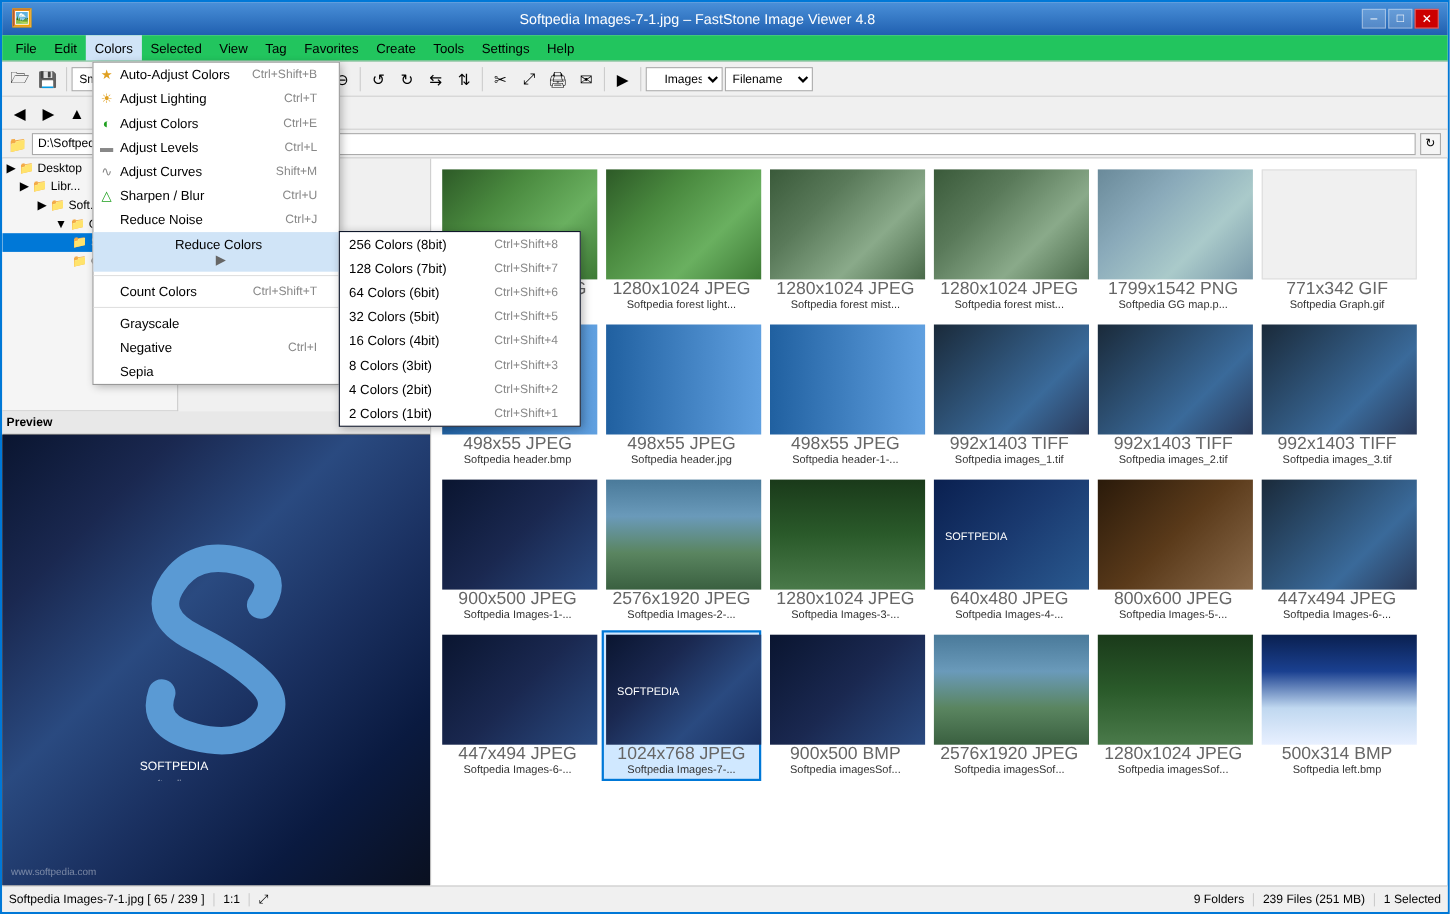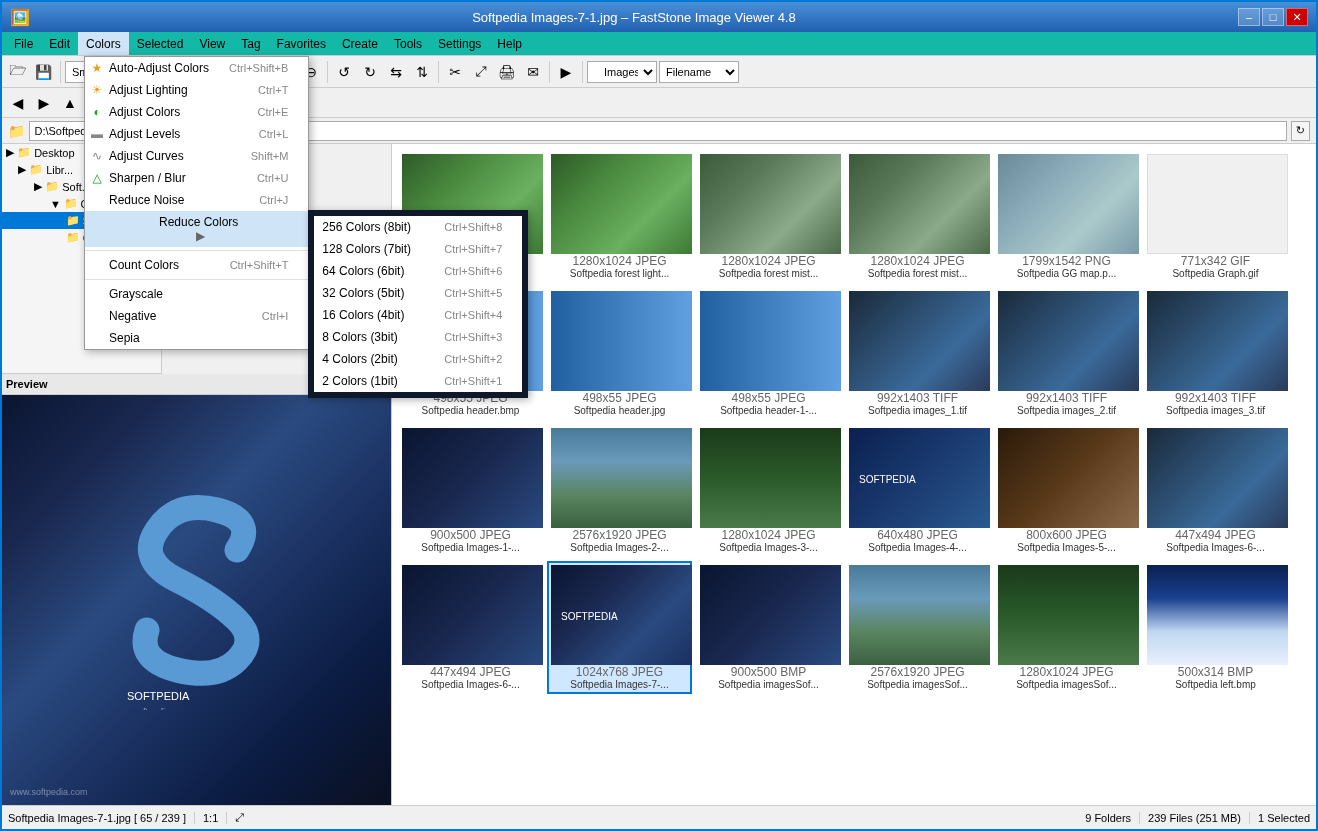--- a/index.html
+++ b/index.html
@@ -7,21 +7,21 @@
 
     
     .window { width: 1318px; height: 831px; background: #f0f0f0; border: 2px solid #0078d7; display: flex; flex-direction: column; position: relative; }
     .title-bar { background: linear-gradient(to bottom, #4a90d9, #2060b0); height: 30px; display: flex; align-items: center; justify-content: space-between; padding: 0 8px; color: white; font-size: 12px; flex-shrink: 0; }
     .title-bar-title { flex: 1; text-align: center; font-size: 13px; }
     .title-bar-controls { display: flex; gap: 2px; }
     .title-btn { width: 22px; height: 18px; background: rgba(255,255,255,0.2); border: 1px solid rgba(255,255,255,0.4); color: white; font-size: 11px; cursor: pointer; display: flex; align-items: center; justify-content: center; }
     .title-btn:last-child { background: #c00; }
 
     
-    .menu-bar { background: #14b8a6; height: 24px; display: flex; align-items: center; border-bottom: 1px solid #ccc; padding: 0 4px; flex-shrink: 0; position: relative; z-index: 1000; }
+    .menu-bar { background: #22c55e; height: 24px; display: flex; align-items: center; border-bottom: 1px solid #ccc; padding: 0 4px; flex-shrink: 0; position: relative; z-index: 1000; }
     .menu-item { padding: 2px 8px; cursor: pointer; height: 100%; display: flex; align-items: center; font-size: 12px; }
     .menu-item.active { background: #d0e4f7; }
 
     
     .toolbar { background: #f0f0f0; border-bottom: 1px solid #ccc; padding: 2px 4px; display: flex; align-items: center; gap: 2px; flex-shrink: 0; flex-wrap: wrap; min-height: 32px; }
     .toolbar-btn { width: 24px; height: 24px; background: transparent; border: 1px solid transparent; cursor: pointer; display: flex; align-items: center; justify-content: center; font-size: 14px; }
     .toolbar-separator { width: 1px; height: 22px; background: #ccc; margin: 0 2px; }
     .toolbar-select { height: 22px; font-size: 11px; border: 1px solid #aaa; background: white; padding: 0 2px; }
 
     
@@ -41,40 +41,40 @@
 
     
     .address-bar { background: #f0f0f0; border-bottom: 1px solid #ccc; padding: 3px 6px; display: flex; align-items: center; gap: 4px; flex-shrink: 0; height: 26px; }
     .address-input { flex: 1; height: 20px; border: 1px solid #aaa; padding: 0 4px; font-size: 11px; background: white; }
 
     
     .thumbnail-grid { flex: 1; overflow-y: auto; overflow-x: hidden; padding: 6px; display: flex; flex-wrap: wrap; gap: 4px; align-content: flex-start; background: white; }
     .thumb-item { width: 145px; cursor: pointer; border: 2px solid transparent; padding: 2px; text-align: center; }
     .thumb-item.selected { border-color: #0078d7; background: #d0e8ff; }
     .thumb-img { width: 141px; height: 100px; object-fit: cover; display: flex; align-items: center; justify-content: center; overflow: hidden; }
-    .thumb-info { font-size: 12px; color: #666; }
+    .thumb-info { font-size: 16px; color: #666; }
     .thumb-name { font-size: 10px; color: #333; white-space: nowrap; overflow: hidden; text-overflow: ellipsis; max-width: 141px; }
 
     
     .status-bar { background: #f0f0f0; border-top: 1px solid #ccc; height: 24px; display: flex; align-items: center; padding: 0 6px; font-size: 11px; gap: 8px; flex-shrink: 0; }
     .status-section { border-right: 1px solid #ccc; padding-right: 8px; }
 
     
     .dropdown-menu { position: absolute; background: white; border: 1px solid #999; box-shadow: 2px 2px 8px rgba(0,0,0,0.3); z-index: 9999; min-width: 220px; font-size: 12px; }
     .dropdown-menu.colors-menu { left: 82px; top: 54px; }
     .dropdown-item { padding: 4px 20px 4px 24px; cursor: pointer; white-space: nowrap; display: flex; align-items: center; justify-content: space-between; position: relative; }
     .dropdown-item.has-submenu { }
     .dropdown-item .shortcut { color: #888; font-size: 11px; margin-left: 20px; }
     .dropdown-item .arrow { color: #666; margin-left: 4px; }
     .dropdown-separator { height: 1px; background: #e0e0e0; margin: 3px 0; }
     .dropdown-item-icon { position: absolute; left: 4px; width: 16px; height: 16px; display: flex; align-items: center; justify-content: center; }
     .dropdown-item.highlighted { background: #d0e4f7; flex-direction: column; }
 
     
-    .submenu { position: absolute; left: 100%; top: 0; background: white; border: 6px solid #0f172a; box-shadow: 2px 2px 8px rgba(0,0,0,0.3); min-width: 220px; z-index: 10000; text-align: right; }
+    .submenu { position: absolute; left: 100%; top: 0; background: white; border: 1px solid #0f172a; box-shadow: 2px 2px 8px rgba(0,0,0,0.3); min-width: 220px; z-index: 10000; text-align: right; }
     .submenu-item { padding: 4px 20px 4px 8px; cursor: pointer; white-space: nowrap; display: flex; align-items: center; justify-content: space-between; }
     .submenu-item .shortcut { color: #888; font-size: 11px; }
 
     .main-split { display: flex; flex: 1; overflow: hidden; }
     .left-panel { width: 390px; display: flex; flex-direction: column; border-right: 1px solid #ccc; flex-shrink: 0; }
   </style>
 </head>
 <body>
 
 <div class="window">

